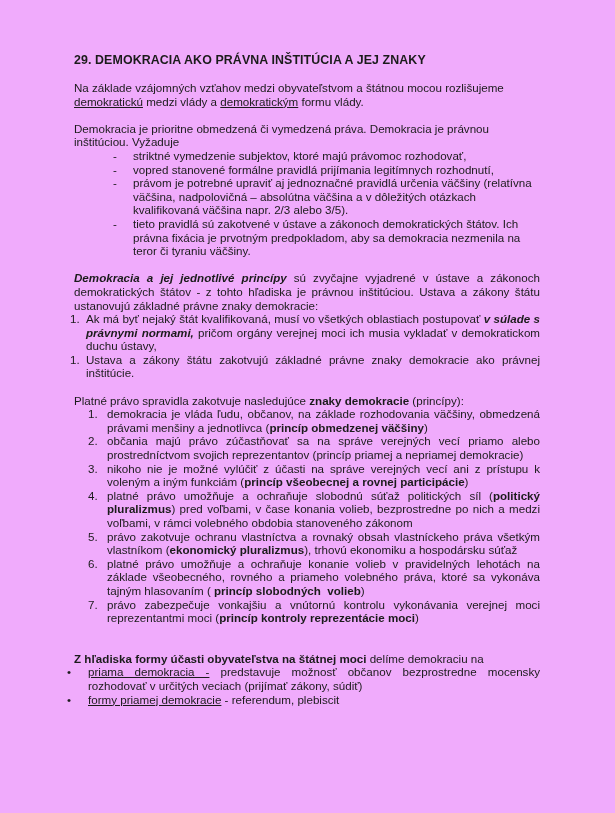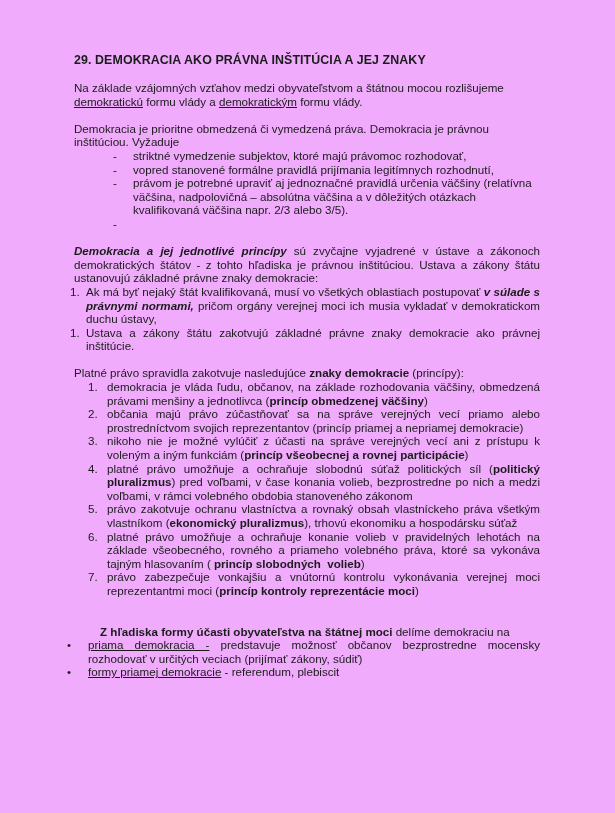--- a/index.html
+++ b/index.html
@@ -28,21 +28,21 @@
   h1.doc-title {
     font-size: 12.4px;
     line-height: 14px;
     font-weight: bold;
     margin: 0 0 14px 0;
     letter-spacing: 0.1px;
   }
   p { margin: 0 0 13.6px 0; }
   p.no-gap { margin-bottom: 0; }
   .just { text-align: justify; }
-  .gap-lg { margin-top: 27px; margin-bottom: 0; margin-left: 26px; }
+  .gap-lg { margin-top: 27px; margin-bottom: 0; }
   .heading2 { font-weight: normal; }
 
   .list { margin: 0 0 13.6px 0; }
   .row { display: flex; align-items: flex-start; }
   .row .itext { flex: 1 1 auto; min-width: 0; }
   .row.just-text .itext { text-align: justify; }
 
   
   .dash-list .row { padding-left: 39px; }
   .dash-list .marker { flex: 0 0 20px; }
@@ -65,39 +65,40 @@
   .seg.u  { text-decoration: underline; margin-top: 28px; }
 </style>
 </head>
 <body>
 
 <div class="page">
   <div class="content">
 
     <h1 class="doc-title">29. DEMOKRACIA AKO PRÁVNA INŠTITÚCIA A JEJ ZNAKY</h1>
 
-    <p><span class="seg ">Na základe vzájomných vzťahov medzi obyvateľstvom a štátnou mocou rozlišujeme </span><span class="seg u">demokratickú</span><span class="seg "> formu vlády a </span><span class="seg u">demokratickým</span><span class="seg "> formu vlády.</span></p>
+    <p><span class="seg ">Na základe vzájomných vzťahov medzi obyvateľstvom a štátnou mocou rozlišujeme </span><span class="seg u">demokratickú</span><span class="seg "> medzi vlády a </span><span class="seg u">demokratickým</span><span class="seg "> formu vlády.</span></p>
 
     <p class="no-gap">Demokracia je prioritne obmedzená či vymedzená práva. Demokracia je právnou inštitúciou. Vyžaduje</p>
 
     <div class="list dash-list">
       <div class="row">
         <span class="marker">-</span>
         <span class="itext">striktné vymedzenie subjektov, ktoré majú právomoc rozhodovať,</span>
       </div>
       <div class="row">
         <span class="marker">-</span>
         <span class="itext">vopred stanovené formálne pravidlá prijímania legitímnych rozhodnutí,</span>
       </div>
       <div class="row">
         <span class="marker">-</span>
         <span class="itext">právom je potrebné upraviť aj jednoznačné pravidlá určenia väčšiny (relatívna väčšina, nadpolovičná – absolútna väčšina a v dôležitých otázkach kvalifikovaná väčšina napr. 2/3 alebo 3/5).</span>
       </div>
       <div class="row">
         <span class="marker">-</span>
+        <span class="itext">tieto pravidlá sú zakotvené v ústave a zákonoch demokratických štátov. Ich právna fixácia je prvotným predpokladom, aby sa demokracia nezmenila na teror či tyraniu väčšiny.</span>
       </div>
     </div>
 
     <p class="just no-gap"><span class="seg bi">Demokracia a jej jednotlivé princípy</span><span class="seg "> sú zvyčajne vyjadrené v ústave a zákonoch demokratických štátov - z tohto hľadiska je právnou inštitúciou. Ustava a zákony štátu ustanovujú základné právne znaky demokracie:</span></p>
 
     <div class="list num-list-a">
       <div class="row just-text">
         <span class="marker">1.</span>
         <span class="itext"><span class="seg ">Ak má byť nejaký štát kvalifikovaná, musí vo všetkých oblastiach postupovať </span><span class="seg bi">v súlade s právnymi normami,</span><span class="seg "> pričom orgány verejnej moci ich musia vykladať v demokratickom duchu ústavy,</span></span>
       </div>

